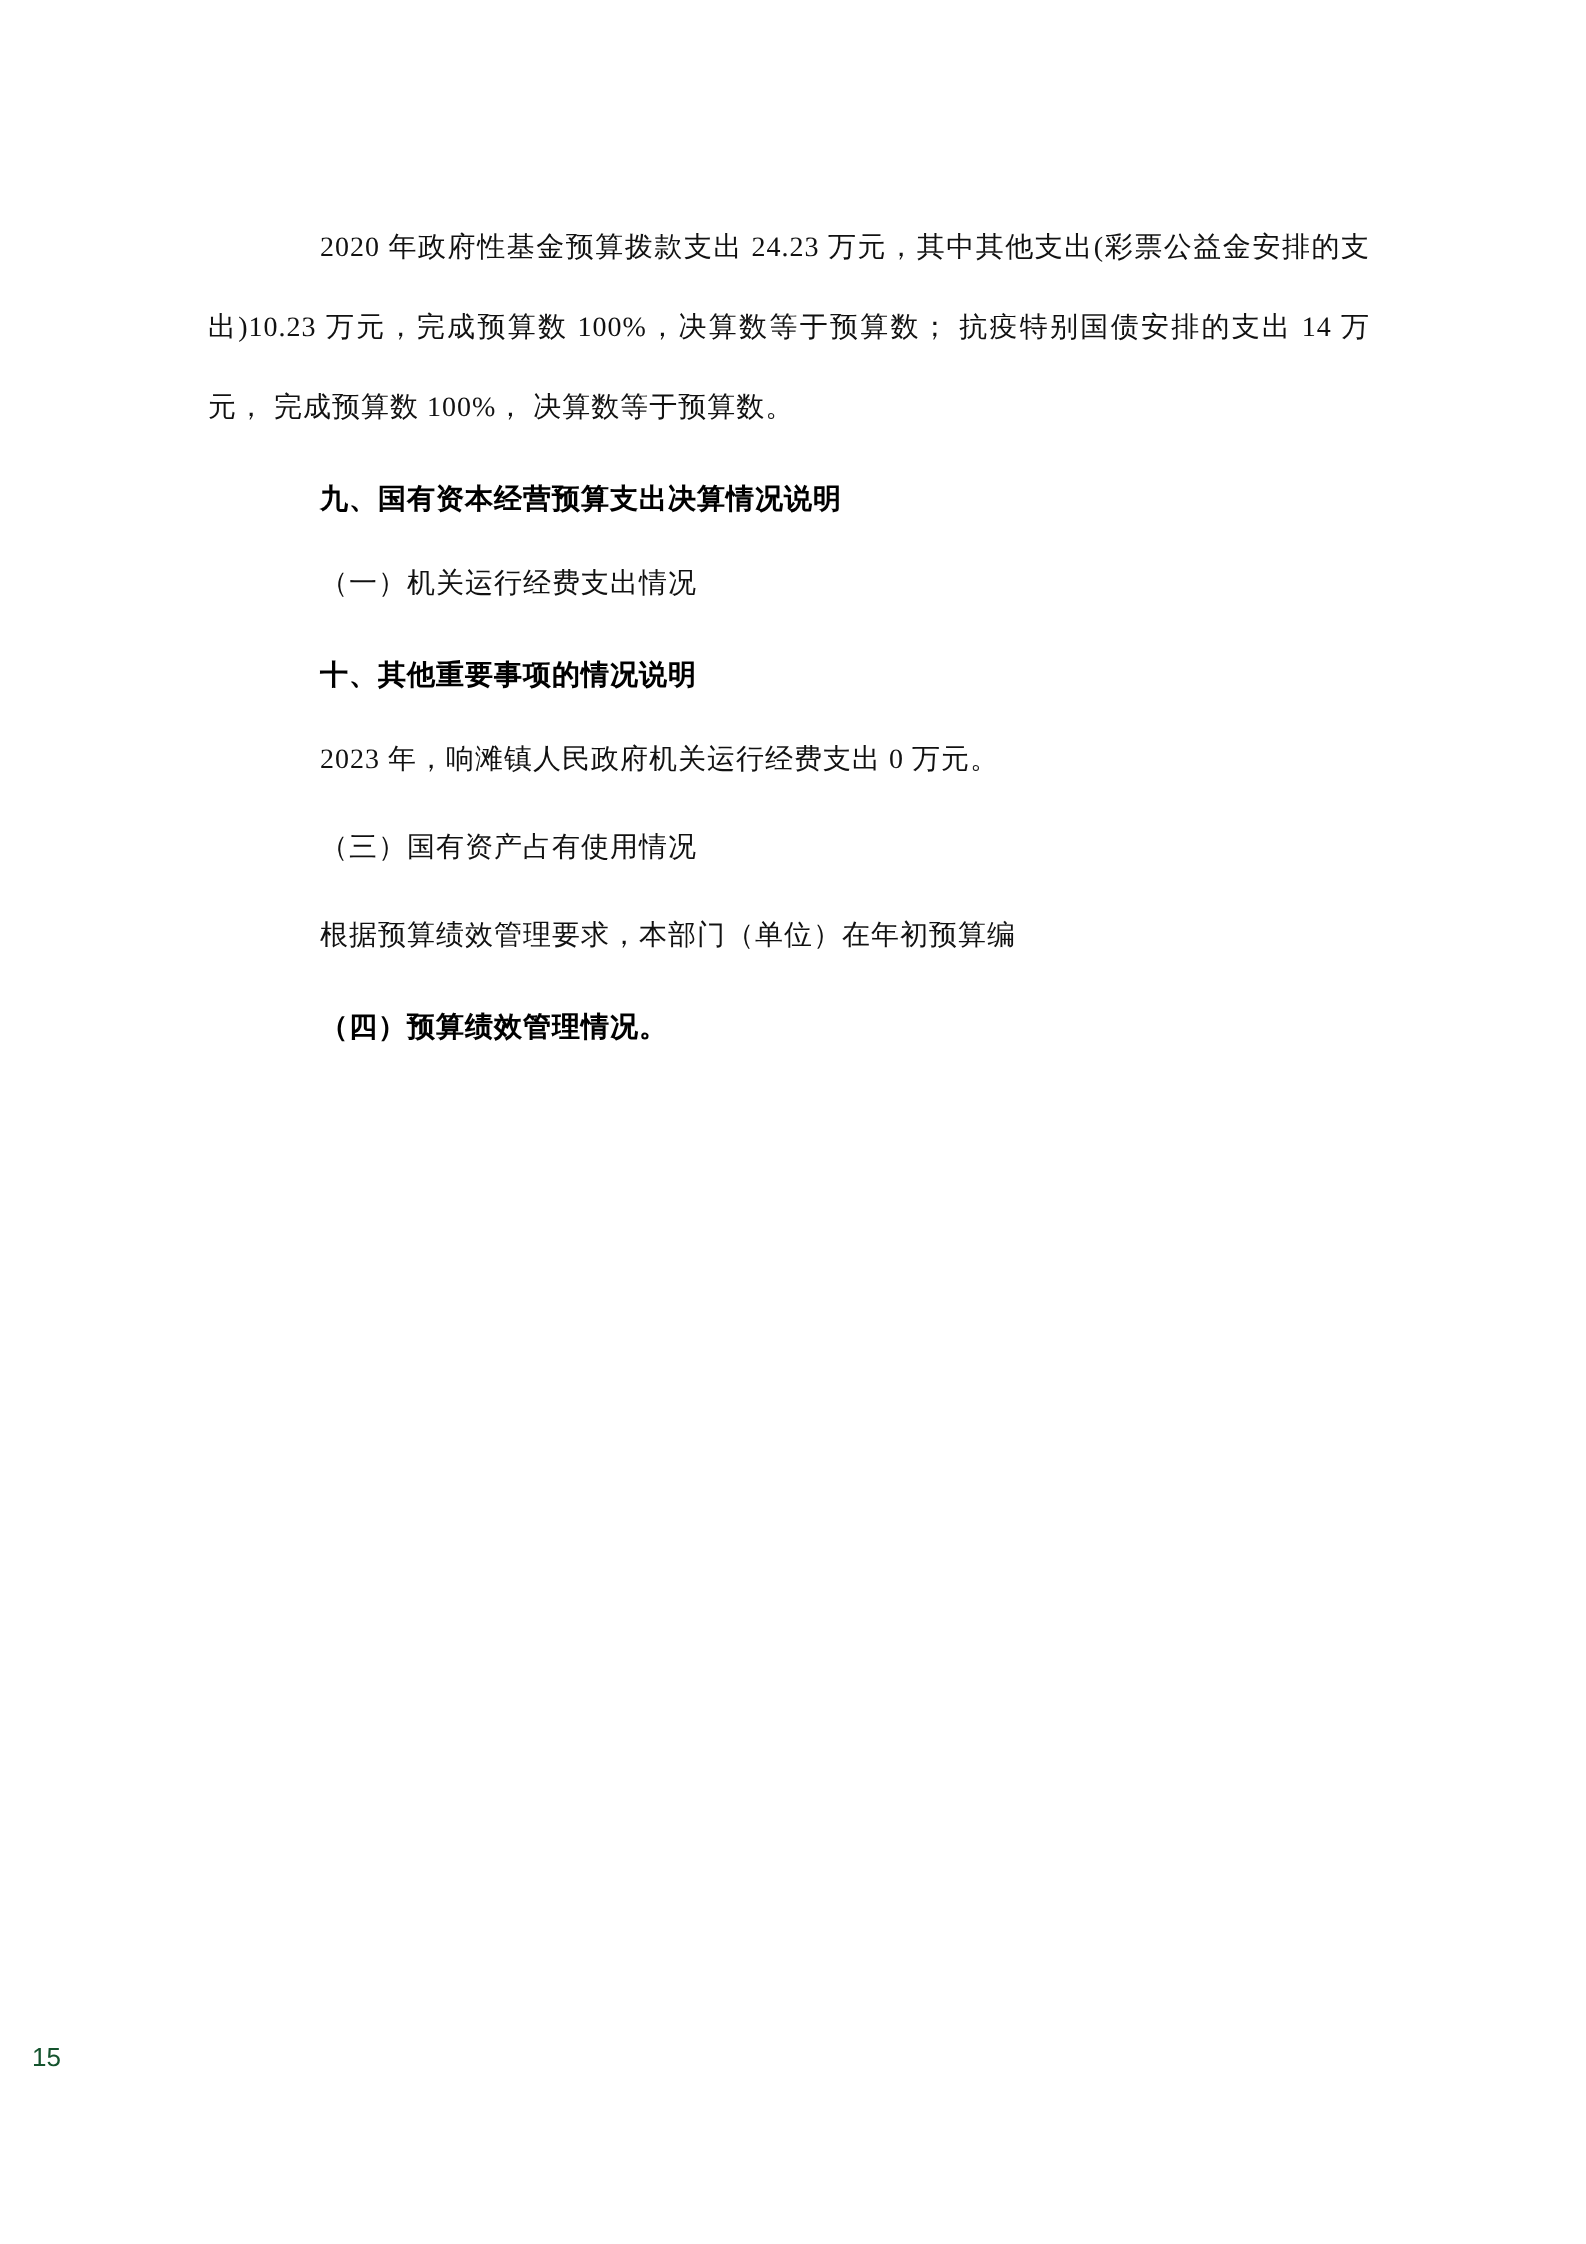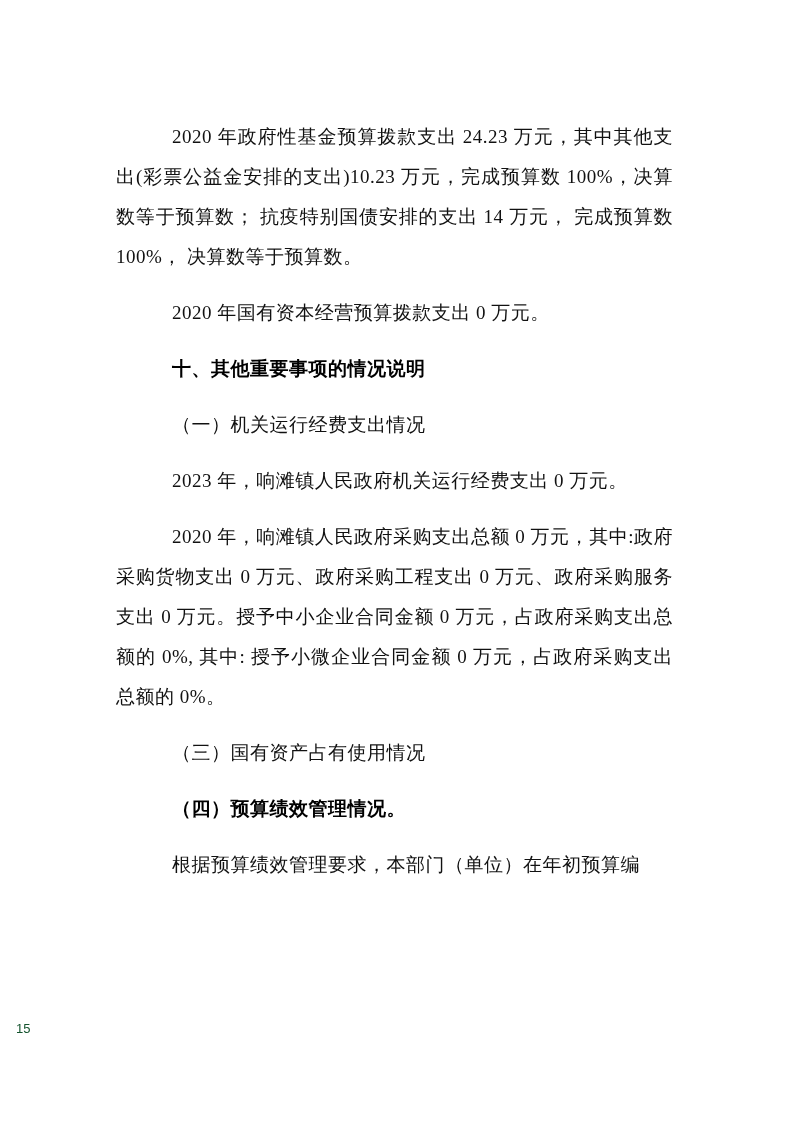--- a/index.html
+++ b/index.html
@@ -16,23 +16,23 @@
     overflow: hidden;
     font-family: "Liberation Serif", serif;
   }
   .content {
     position: absolute;
     top: 101px;
     left: 100px;
     width: 589px;
   }
   .content p {
-    margin: 16px;
+    margin: 4px;
     padding: 0;
-    font-size: 19px;
+    font-size: 14px;
     line-height: 40px;
     text-align: justify;
     text-align-last: left;
     letter-spacing: 0.5px;
     color: #111111;
   }
   .content p.indent {
     text-indent: 56px;
   }
   .content p.heading {
@@ -49,23 +49,22 @@
     font-size: 13px;
     color: #14532d;
   }
 </style>
 </head>
 <body>
 
 <div class="page">
   <div class="content">
     <p class="indent">2020 年政府性基金预算拨款支出 24.23 万元，其中其他支出(彩票公益金安排的支出)10.23 万元，完成预算数 100%，决算数等于预算数； 抗疫特别国债安排的支出 14 万元， 完成预算数 100%， 决算数等于预算数。</p>
-    <p class="indent">2020 年国有资本经营预算拨款支出 0 万元。</p>
+    <p class="indent heading">九、国有资本经营预算支出决算情况说明</p>
+    <p class="indent">（一）机关运行经费支出情况</p>
     <p class="indent heading">十、其他重要事项的情况说明</p>
-    <p class="indent">（一）机关运行经费支出情况</p>
     <p class="indent">2023 年，响滩镇人民政府机关运行经费支出 0 万元。</p>
-    <p class="indent">2020 年，响滩镇人民政府采购支出总额 0 万元，其中:政府采购货物支出 0 万元、政府采购工程支出 0 万元、政府采购服务支出 0 万元。授予中小企业合同金额 0 万元，占政府采购支出总额的 0%, 其中: 授予小微企业合同金额 0 万元，占政府采购支出总额的 0%。</p>
     <p class="indent">（三）国有资产占有使用情况</p>
+    <p class="indent">根据预算绩效管理要求，本部门（单位）在年初预算编</p>
     <p class="indent heading">（四）预算绩效管理情况。</p>
-    <p class="indent">根据预算绩效管理要求，本部门（单位）在年初预算编</p>
   </div>
   <div class="page-number">15</div>
 </div>
 
 </body></html>

